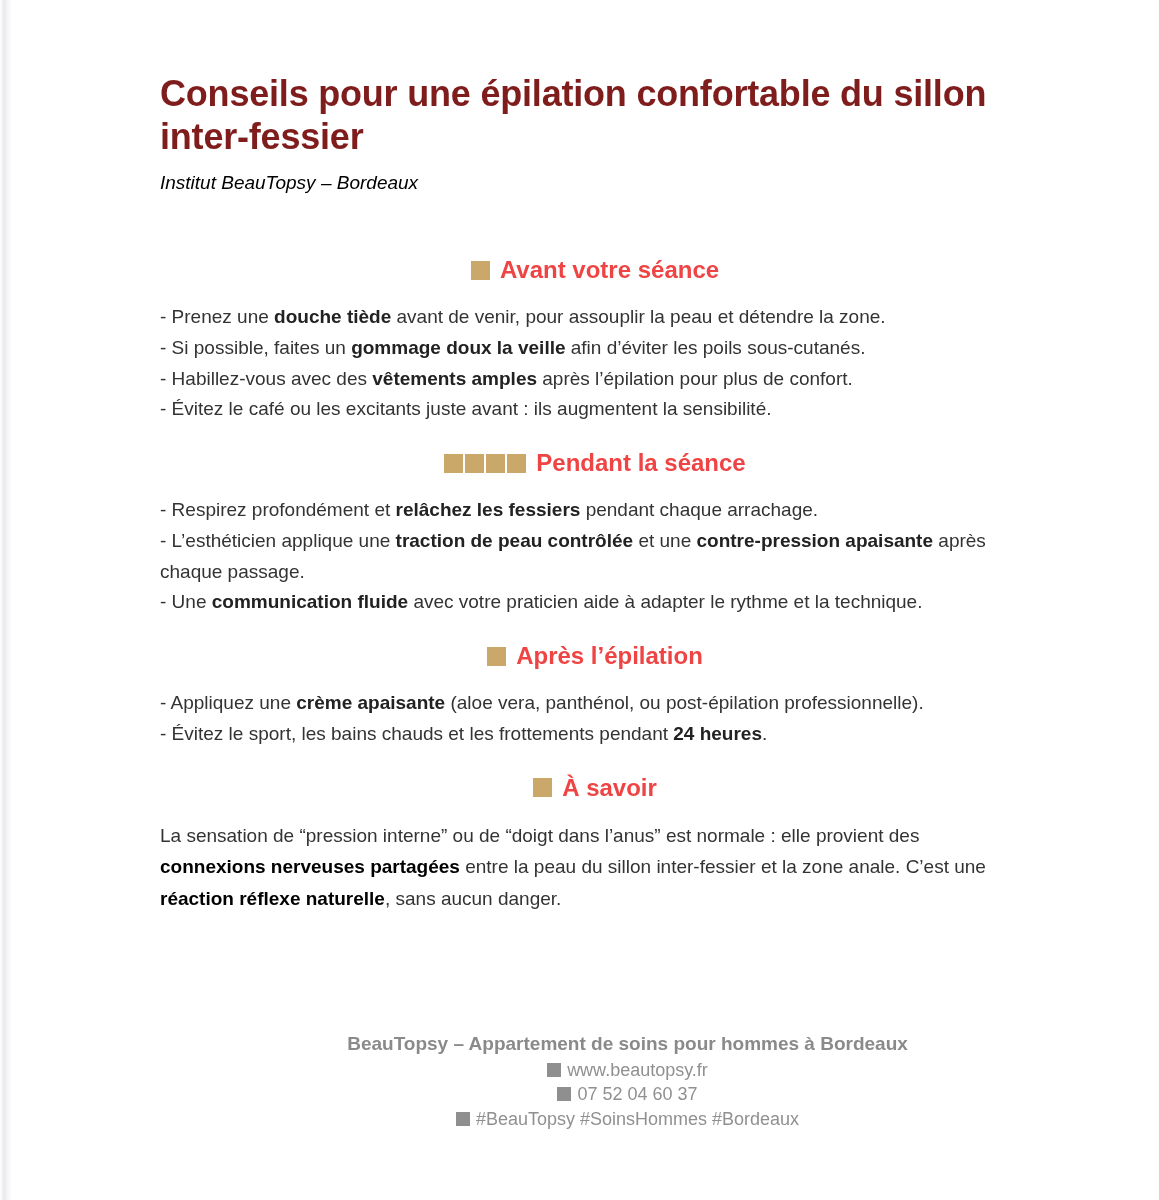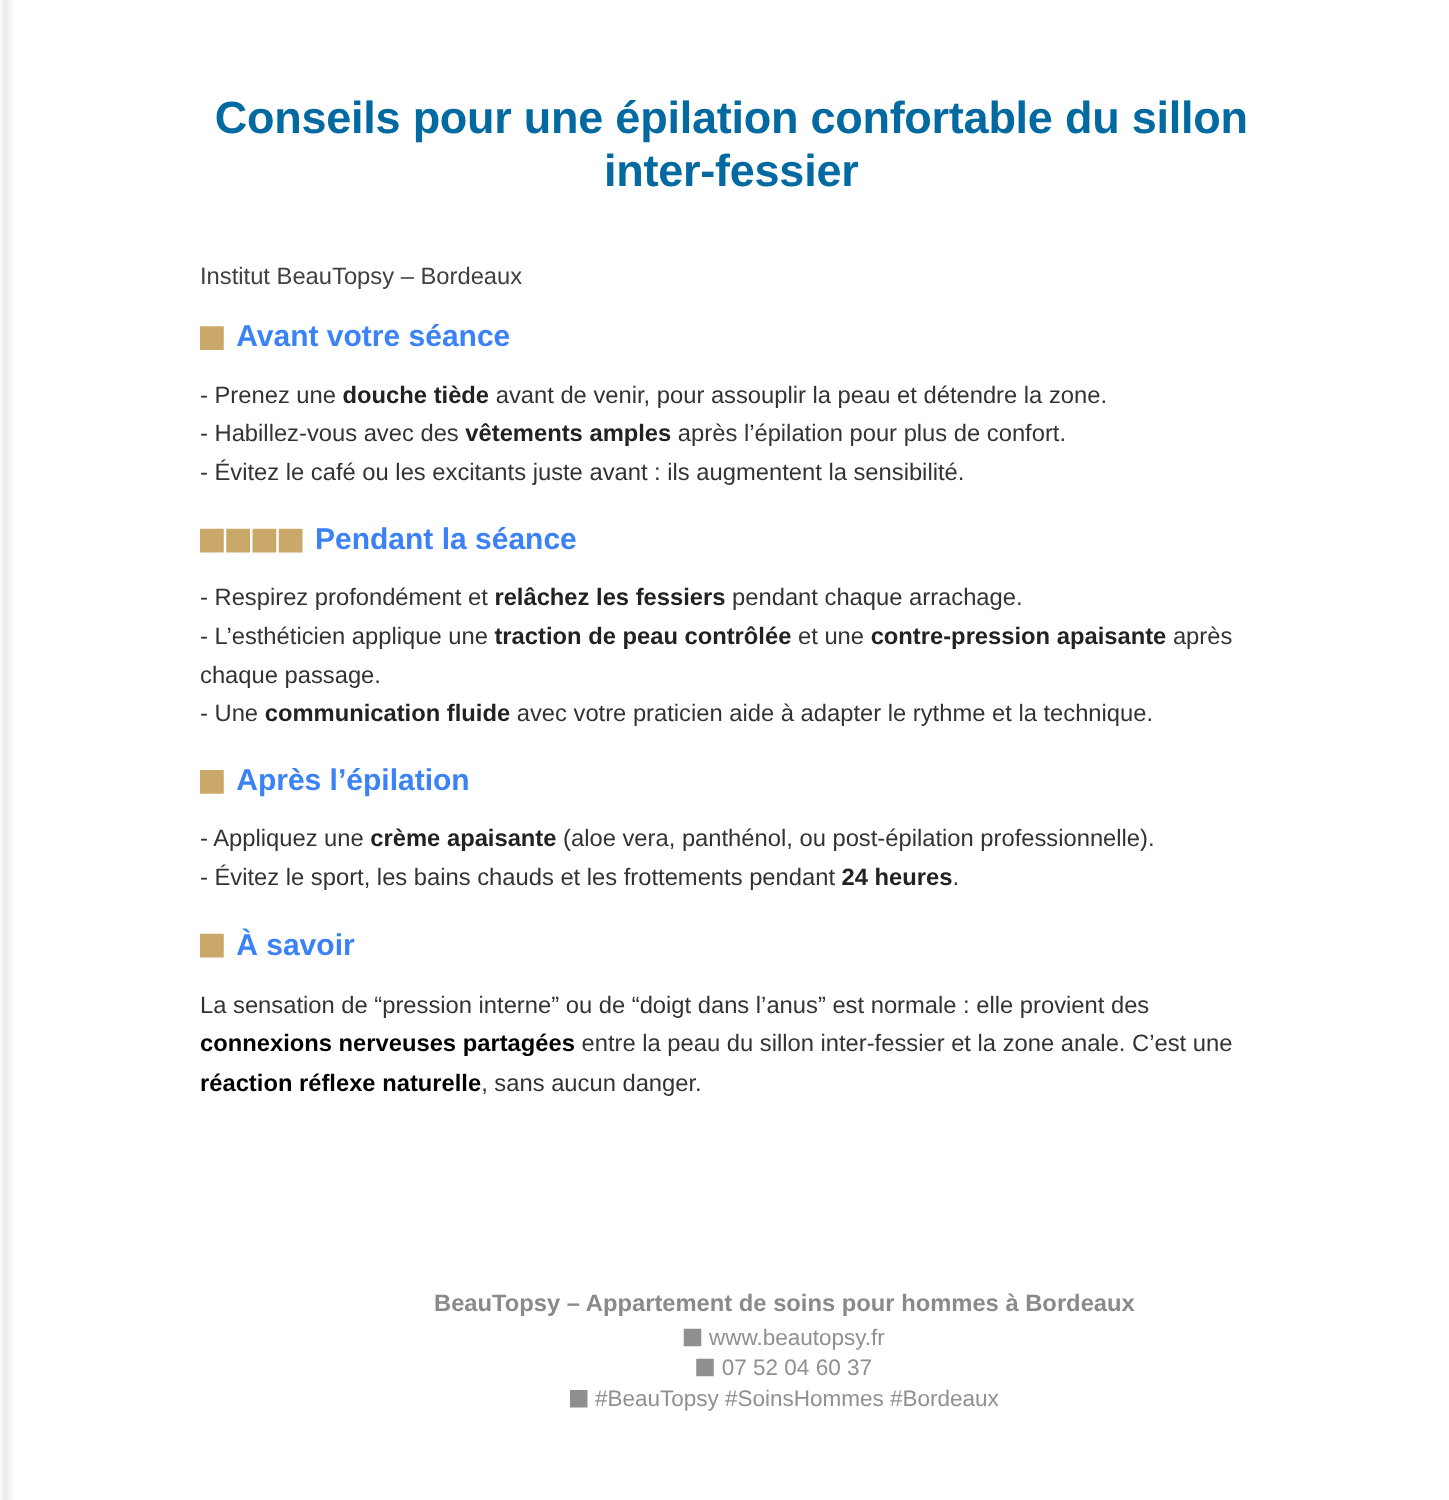--- a/index.html
+++ b/index.html
@@ -35,57 +35,58 @@
     width: 1159px;
     height: 1200px;
     background: #ffffff;
   }
 
   .doc-title {
     position: absolute;
     left: 160px;
     top: 48px;
     width: 850px;
-    text-align: center;
-    color: #0369a1;
+    text-align: left;
+    color: #7f1d1d;
     font-size: 36px;
     font-weight: bold;
     line-height: 1.2;
     letter-spacing: -0.2px;
   }
 
   .subtitle {
     position: absolute;
     left: 160px;
     top: 172px;
     font-size: 19px;
-    color: #404040;
-    margin-top: 39px;
+    font-style: italic;
+    color: #000000;
   }
 
   .content {
     position: absolute;
     left: 160px;
     top: 258px;
     width: 870px;
   }
 
   .section {
     margin-bottom: 26px;
   }
 
   .section-heading {
-    color: #3b82f6;
+    color: #ef4444;
     font-size: 24px;
     font-weight: bold;
     line-height: 1;
     margin-bottom: 20px;
     display: flex;
     align-items: center;
     gap: 0;
+    justify-content: center;
   }
 
   .tofu-group {
     display: inline-flex;
     margin-right: 10px;
     line-height: 0;
   }
 
   .tofu {
     display: inline-block;
@@ -165,20 +166,21 @@
   <div class="content">
 
   <div class="section">
         <div class="section-heading">
           <span class="tofu-group">
             <span class="tofu"></span>
           </span>
           <span class="heading-text">Avant votre séance</span>
         </div>
         <p class="bullet-line"><span>- Prenez une </span><b>douche tiède</b><span> avant de venir, pour assouplir la peau et détendre la zone.</span></p>
+        <p class="bullet-line"><span>- Si possible, faites un </span><b>gommage doux la veille</b><span> afin d’éviter les poils sous-cutanés.</span></p>
         <p class="bullet-line"><span>- Habillez-vous avec des </span><b>vêtements amples</b><span> après l’épilation pour plus de confort.</span></p>
         <p class="bullet-line"><span>- Évitez le café ou les excitants juste avant : ils augmentent la sensibilité.</span></p>
       </div>
       <div class="section">
         <div class="section-heading">
           <span class="tofu-group">
             <span class="tofu"></span>
             <span class="tofu"></span>
             <span class="tofu"></span>
             <span class="tofu"></span>

